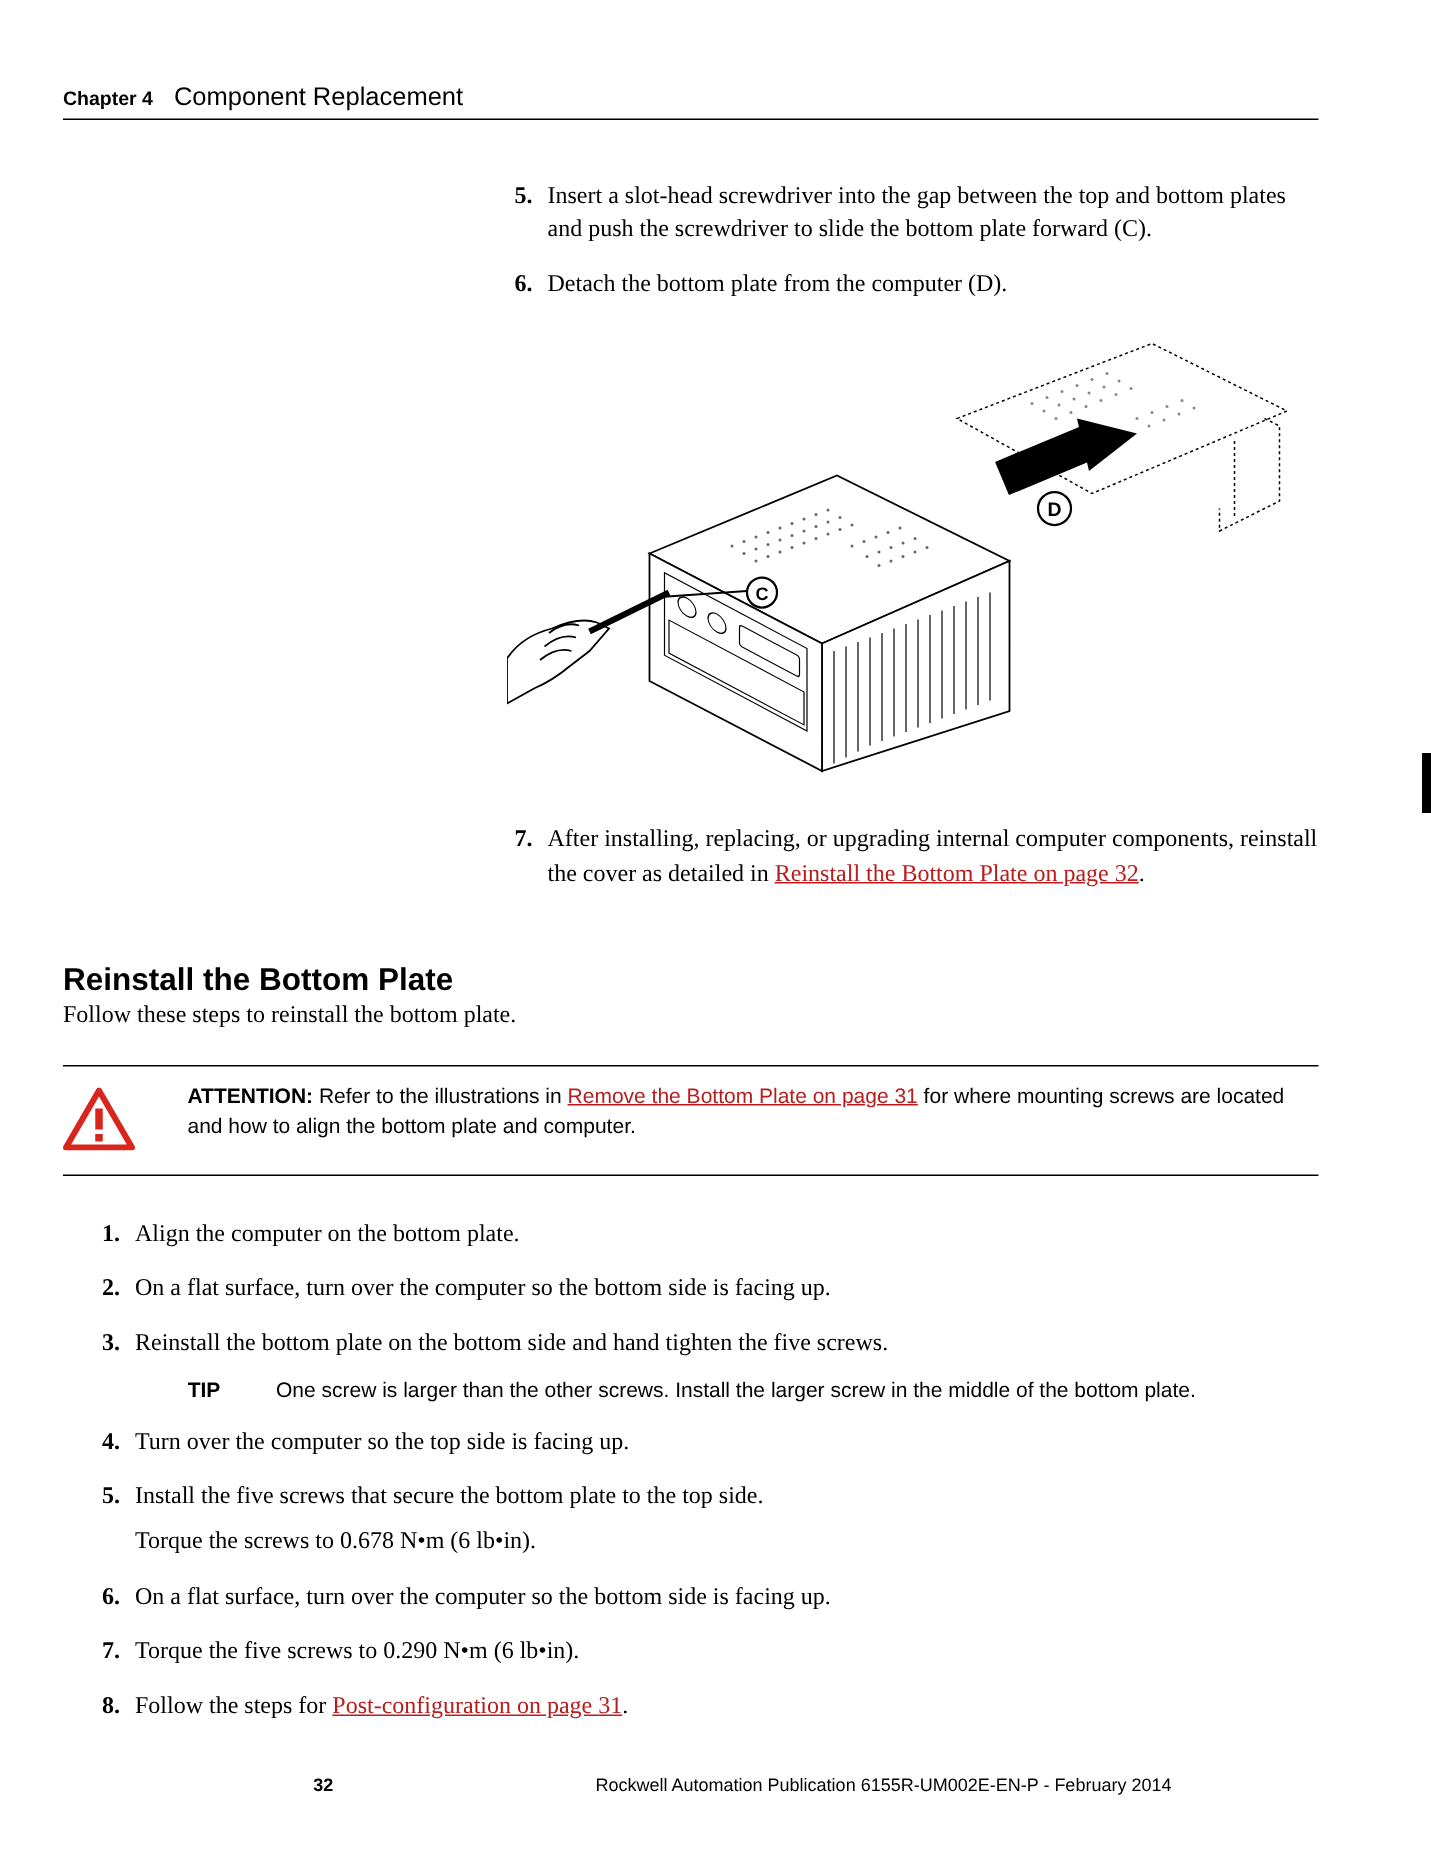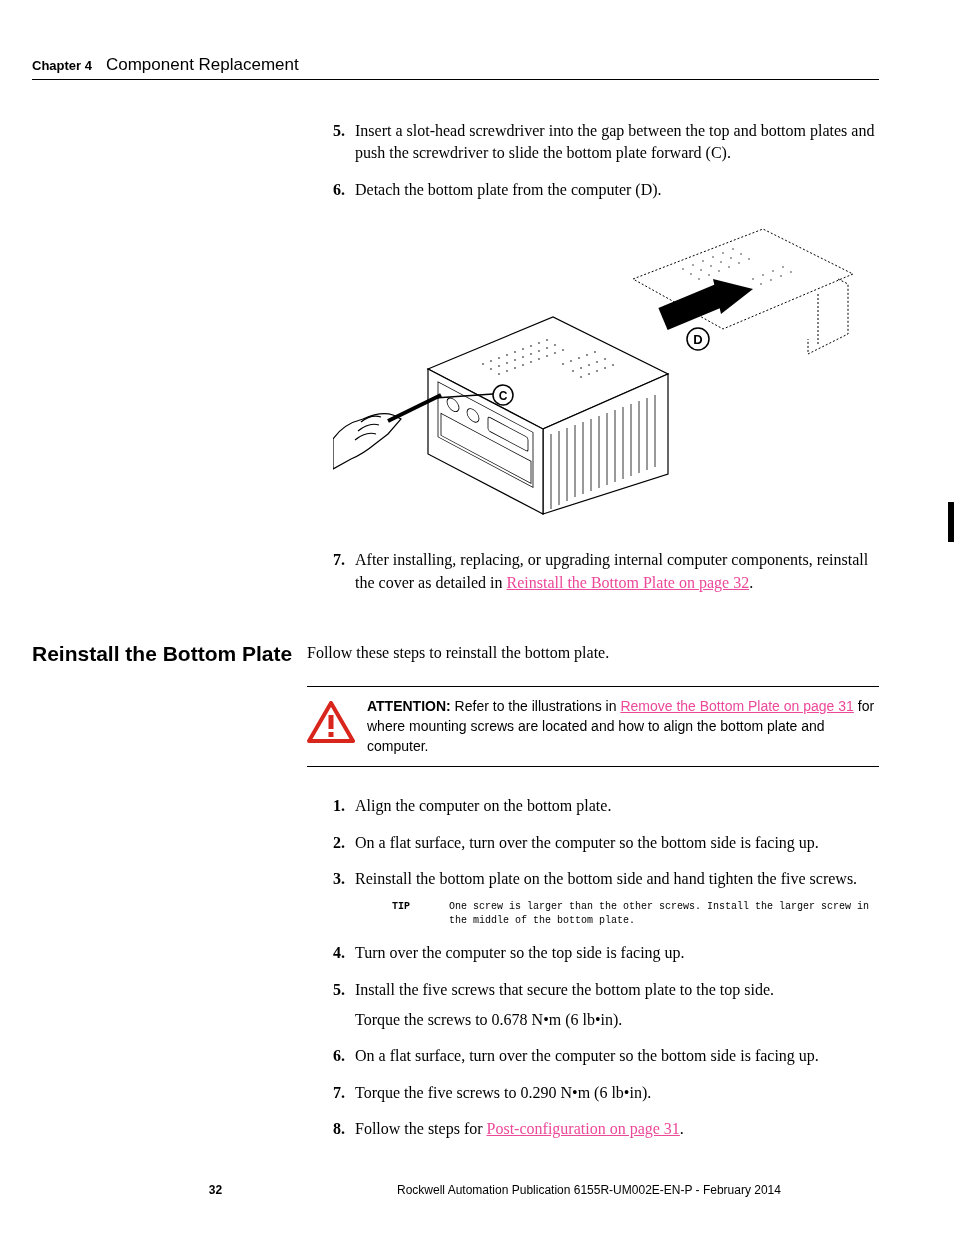--- a/index.html
+++ b/index.html
@@ -7,21 +7,21 @@
     margin: 0;
     padding: 0;
     width: 954px;
     height: 1235px;
     font-family: Georgia, 'Times New Roman', serif;
     color: #000;
     background: #fff;
     position: relative;
   }
   .page {
-    padding: 55px 75px 40px 32px;
+    padding: 55px 75px 40px 42px;
     box-sizing: border-box;
     height: 100%;
     position: relative;
   }
   .header {
     display: flex;
     align-items: baseline;
     border-bottom: 1.5px solid #000;
     padding-bottom: 4px;
     margin-bottom: 40px;
@@ -48,68 +48,69 @@
     width: 38px;
     flex-shrink: 0;
     text-align: right;
     padding-right: 10px;
     font-weight: bold;
   }
   .ol-body {
     flex: 1;
   }
   .link {
-    color: #ec4899;
+    color: #b91c1c;
     text-decoration: underline;
   }
   .figure-block {
     margin: 18px 0 30px 0;
     text-align: center;
   }
   .figure-block svg {
     display: block;
     margin: 0 auto;
   }
   .two-col {
     display: flex;
     margin-top: 48px;
+    flex-direction: column;
   }
   .side-title {
     width: 275px;
     flex-shrink: 0;
     font-family: Arial, Helvetica, sans-serif;
     font-weight: bold;
     font-size: 21px;
   }
   .main-col {
     flex: 1;
     font-size: 16px;
     line-height: 1.4;
   }
   .attention-box {
     border-top: 1px solid #000;
     border-bottom: 1px solid #000;
     margin: 22px 0 28px 0;
     padding: 10px 0;
     display: flex;
-    gap: 12px;
+    gap: 35px;
     font-family: Arial, Helvetica, sans-serif;
     font-size: 14px;
     line-height: 1.4;
   }
   .warn-icon {
     flex-shrink: 0;
     padding-top: 4px;
   }
   .tip-row {
     display: flex;
     margin-top: 10px;
     margin-left: 18px;
-    font-family: Liberation Mono, monospace;
-    font-size: 10px;
+    font-family: Liberation Sans, sans-serif;
+    font-size: 14px;
     line-height: 1.4;
   }
   .tip-label {
     font-weight: bold;
     width: 56px;
     flex-shrink: 0;
     text-align: center;
   }
   .tip-body {
     flex: 1;

